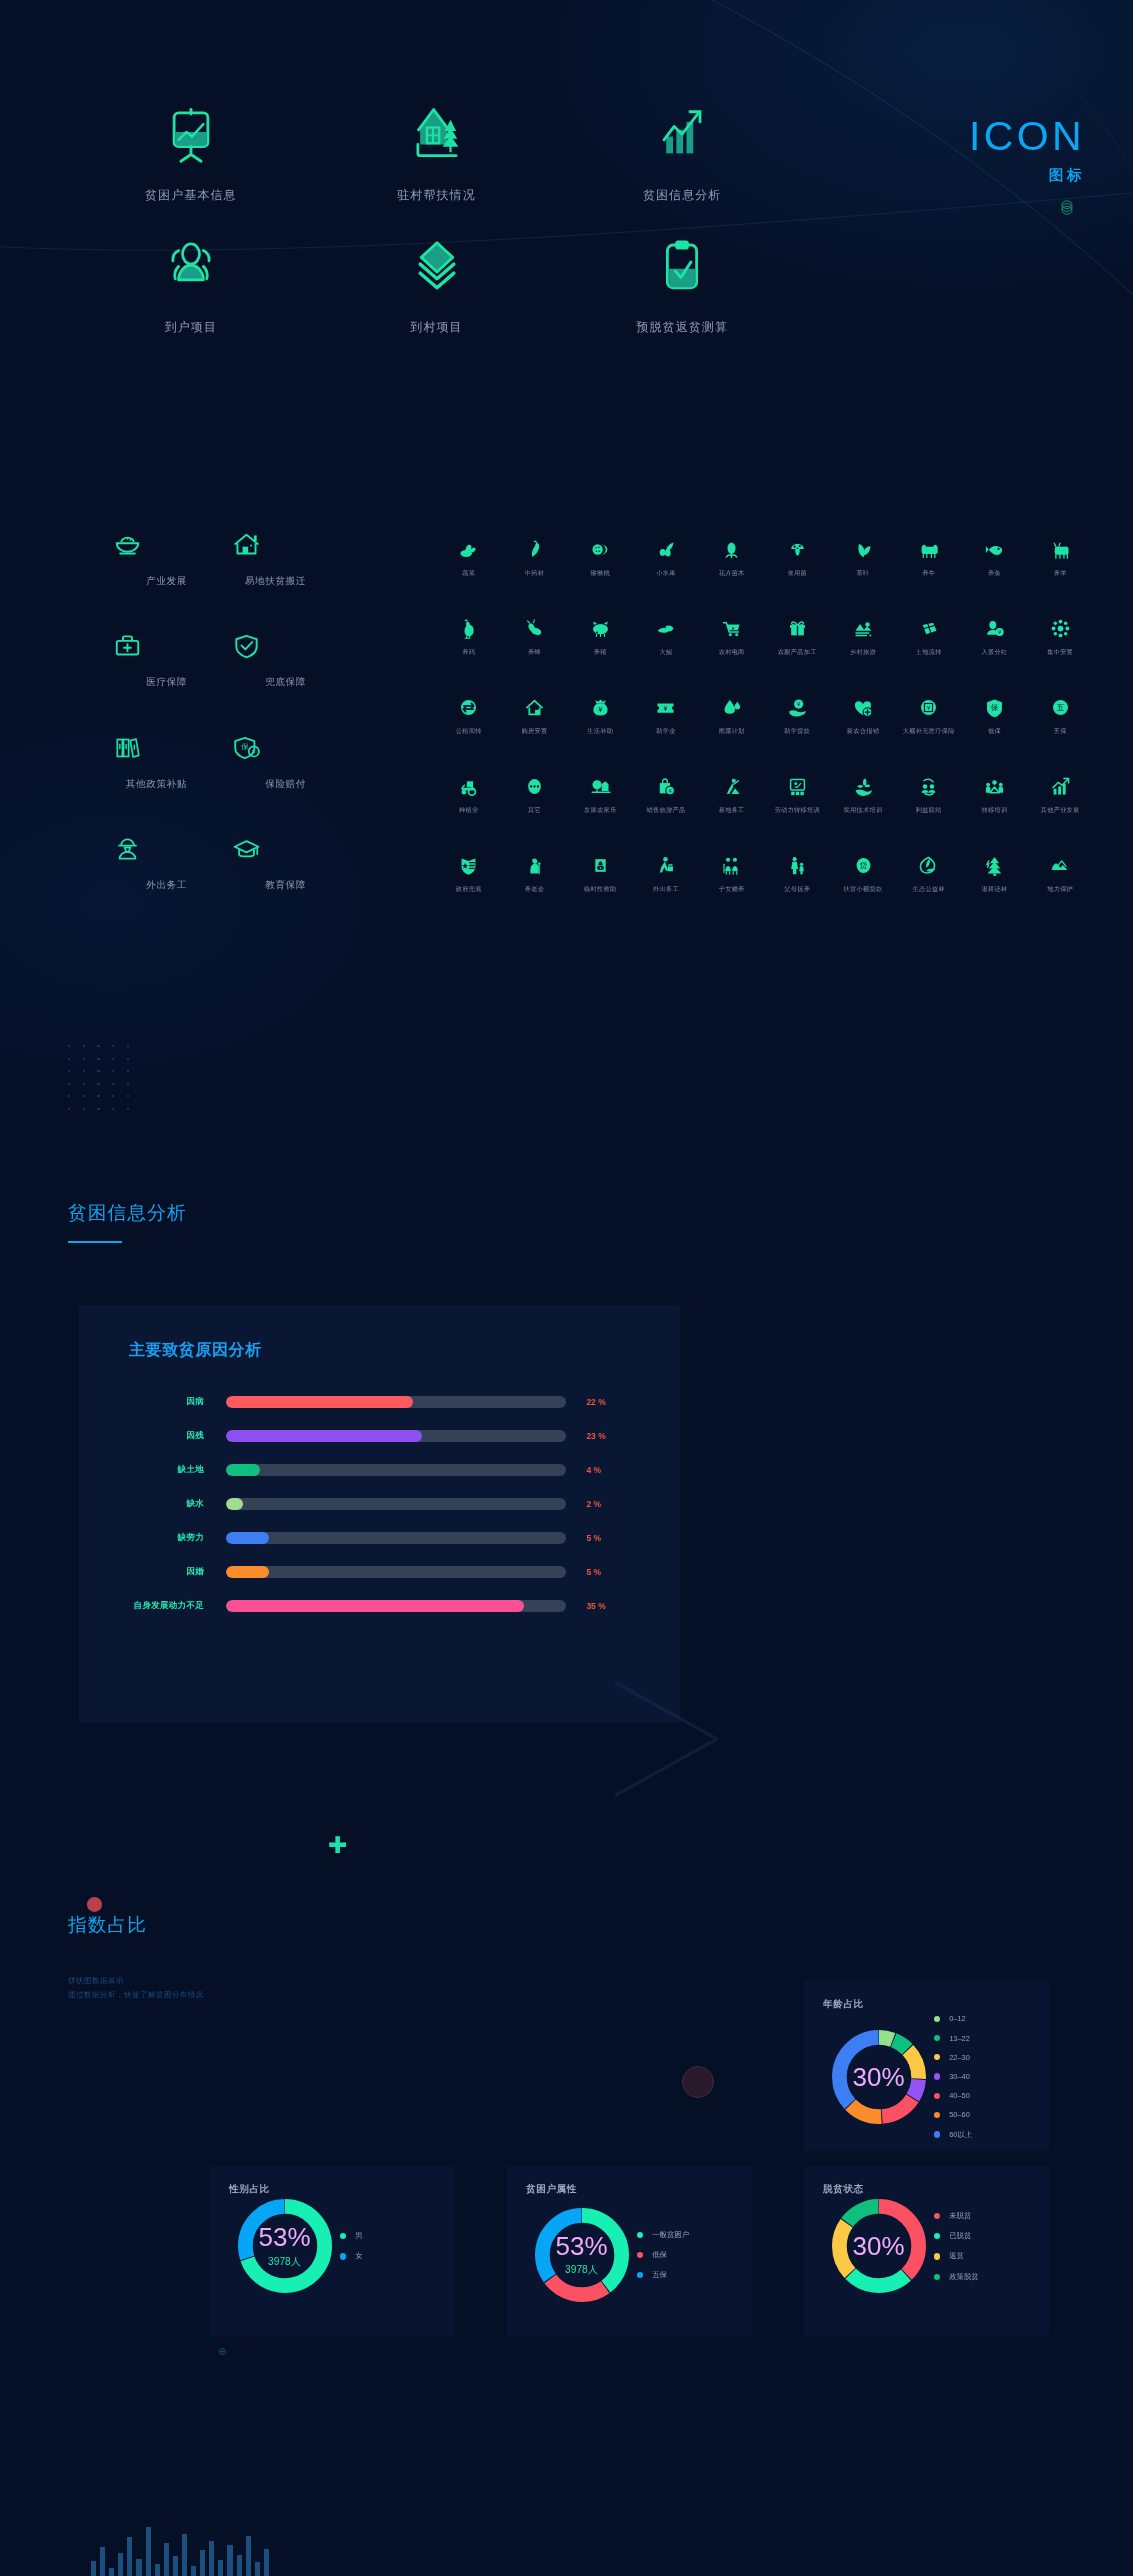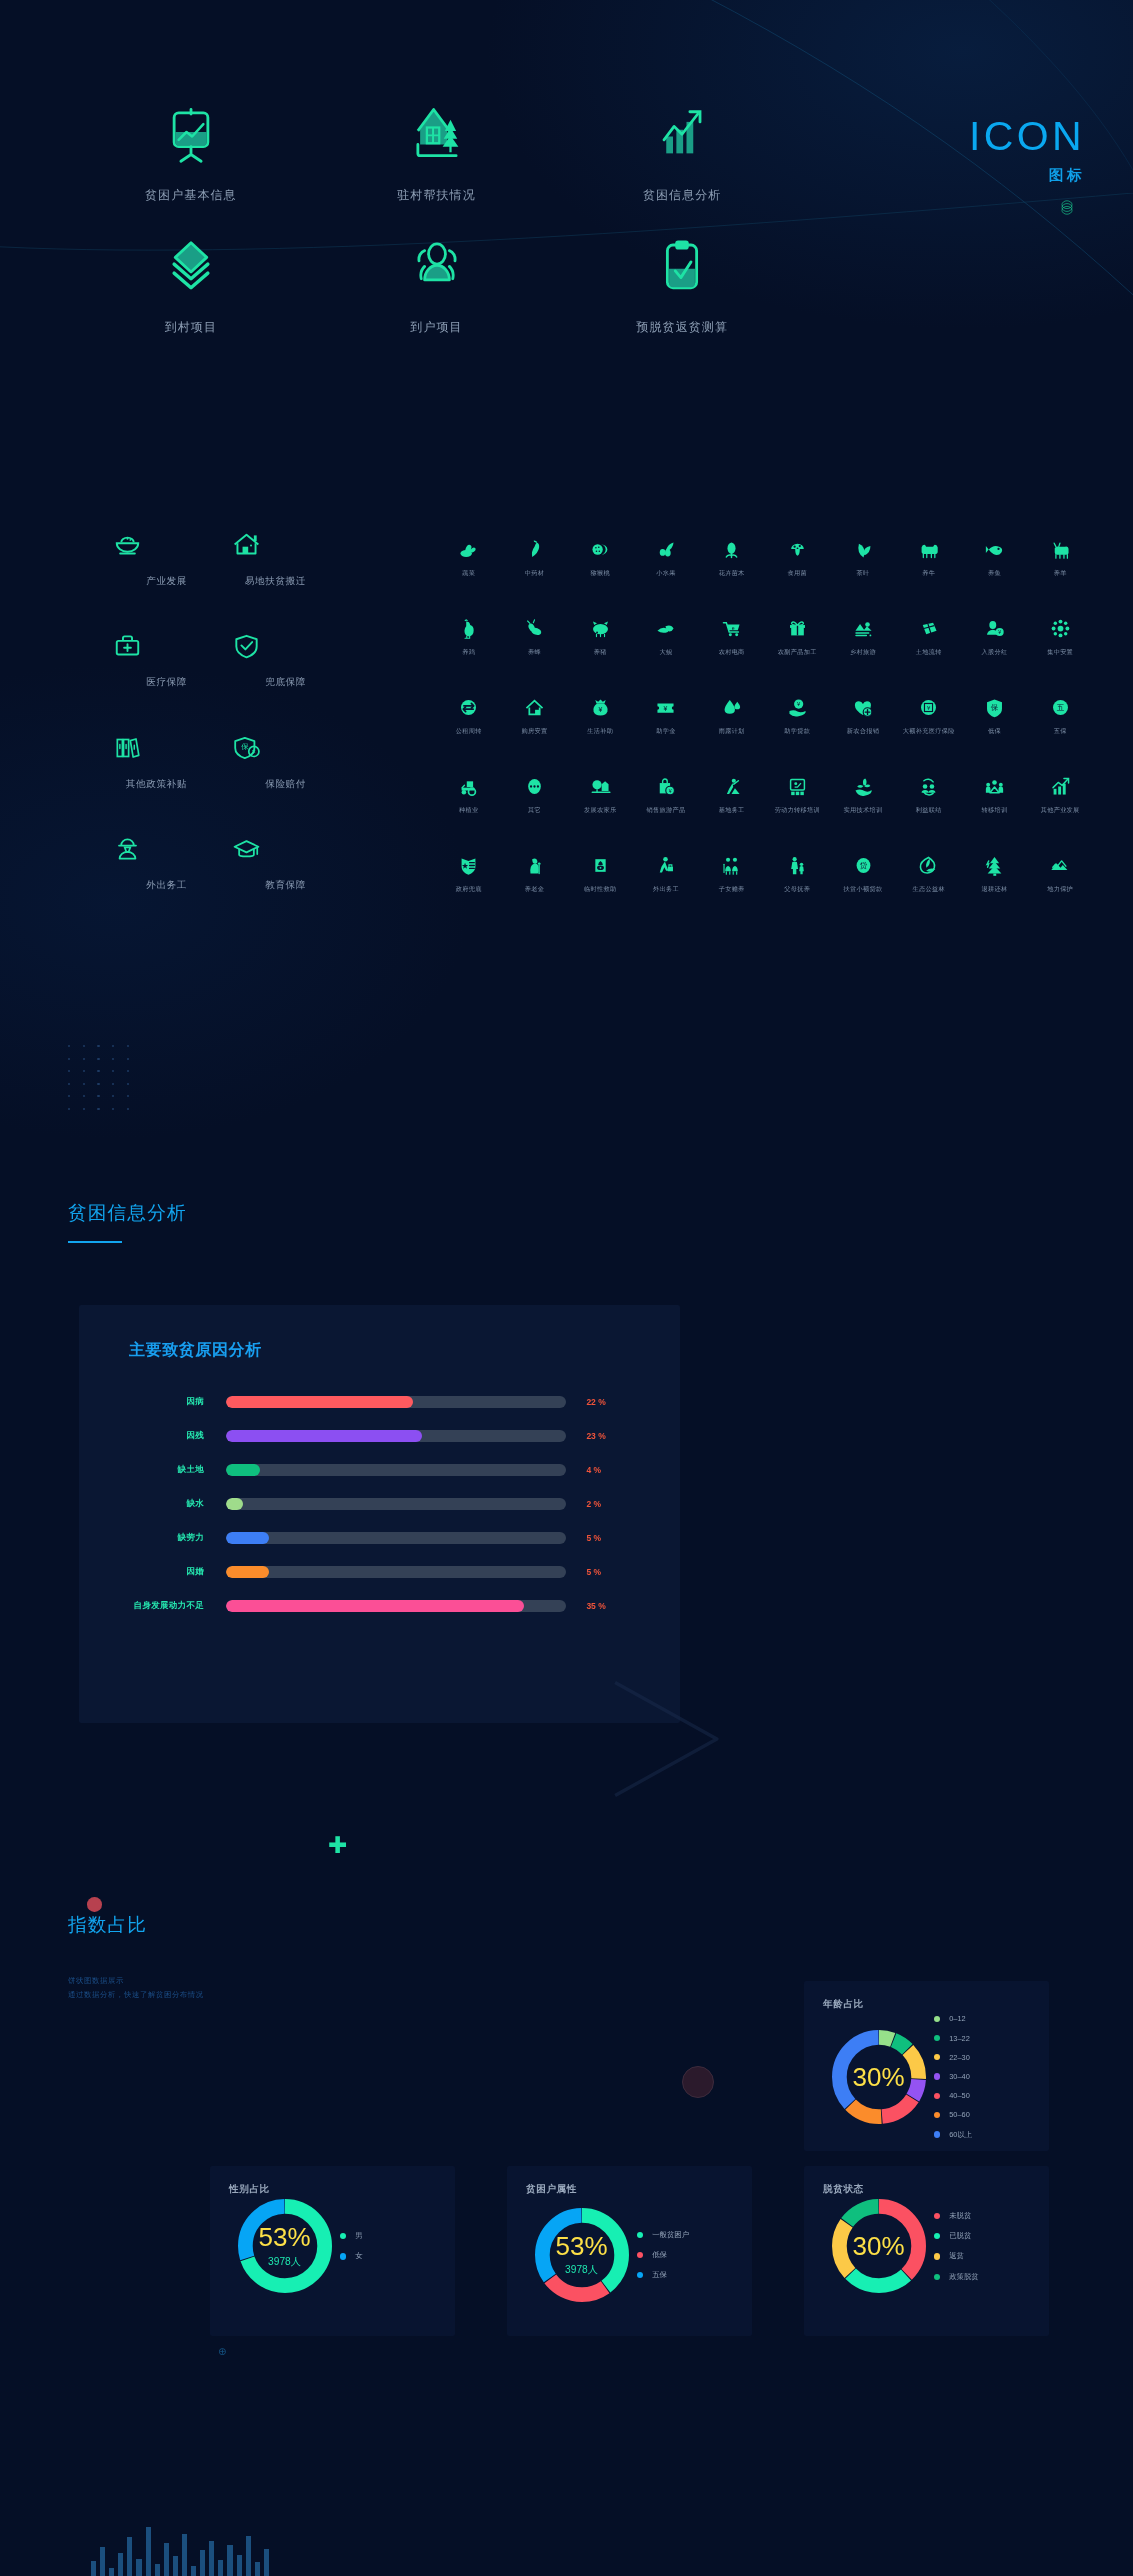--- a/index.html
+++ b/index.html
@@ -247,21 +247,21 @@
   .legend .sw { width: 6.2px; height: 6.2px; border-radius: 50%; display:block;}
   .legend .lt { font-size: 7.4px; color: #93a3b8; white-space: nowrap; }
 
   .donut-wrap { position: relative; }
   .donut-wrap .center {
     position: absolute;
     inset: 0;
     display: flex; flex-direction: column;
     align-items: center; justify-content: center;
   }
-  .donut-wrap .pc { font-size: 26px; color: #fde047; font-weight: 400; line-height: 1; }
+  .donut-wrap .pc { font-size: 26px; color: #f0abfc; font-weight: 400; line-height: 1; }
   .donut-wrap .pn { font-size: 10.2px; color: #1fe8b0; margin-top: 4.5px; }
 
   #card-age    { left: 804px; top: 1981px; width: 245px; height: 170px; }
   #card-gender { left: 210px;  top: 2166px; width: 245px; height: 170px; }
   #card-attr   { left: 507px;  top: 2166px; width: 245px; height: 170px; }
   #card-status { left: 804px; top: 2166px; width: 245px; height: 170px; }
 
   
   .footer-bars {
     position: absolute;
@@ -338,38 +338,38 @@
         </svg>
       </div>
       <div class="cap">贫困信息分析</div>
     </div>
   </div>
 
   <div class="hero-row">
     <div class="hero-cell">
       <div class="glyph">
         <svg width="54" height="59" viewBox="0 0 96 104">
-          <path d="M48,8 L76,34 L48,60 L20,34 Z" fill="#1a9e86" stroke="#1ee3a5" stroke-width="5" stroke-linejoin="round"></path>
-          <path d="M18,46 L48,72 L78,46" fill="none" stroke="#1ee3a5" stroke-width="6" stroke-linecap="round" stroke-linejoin="round"></path>
-          <path d="M18,62 L48,88 L78,62" fill="none" stroke="#1ee3a5" stroke-width="6" stroke-linecap="round" stroke-linejoin="round"></path>
-        </svg>
-      </div>
-      <div class="cap">到村项目</div>
-    </div>
-
-    <div class="hero-cell">
-      <div class="glyph">
-        <svg width="54" height="59" viewBox="0 0 96 104">
           <ellipse cx="48" cy="28" rx="15" ry="18" fill="none" stroke="#1ee3a5" stroke-width="5"></ellipse>
           <path d="M26,74 a22,26 0 0 1 44,0 z" fill="#1a9e86" stroke="#1ee3a5" stroke-width="5" stroke-linejoin="round"></path>
           <path d="M26,22 a14,16 0 0 0 -10,18 M20,72 a20,22 0 0 1 6,-22" fill="none" stroke="#1ee3a5" stroke-width="5" stroke-linecap="round"></path>
           <path d="M70,22 a14,16 0 0 1 10,18 M76,72 a20,22 0 0 0 -6,-22" fill="none" stroke="#1ee3a5" stroke-width="5" stroke-linecap="round"></path>
         </svg>
       </div>
       <div class="cap">到户项目</div>
+    </div>
+
+    <div class="hero-cell">
+      <div class="glyph">
+        <svg width="54" height="59" viewBox="0 0 96 104">
+          <path d="M48,8 L76,34 L48,60 L20,34 Z" fill="#1a9e86" stroke="#1ee3a5" stroke-width="5" stroke-linejoin="round"></path>
+          <path d="M18,46 L48,72 L78,46" fill="none" stroke="#1ee3a5" stroke-width="6" stroke-linecap="round" stroke-linejoin="round"></path>
+          <path d="M18,62 L48,88 L78,62" fill="none" stroke="#1ee3a5" stroke-width="6" stroke-linecap="round" stroke-linejoin="round"></path>
+        </svg>
+      </div>
+      <div class="cap">到村项目</div>
     </div>
 
     <div class="hero-cell">
       <div class="glyph">
         <svg width="54" height="59" viewBox="0 0 96 104">
           <rect x="22" y="12" width="52" height="76" rx="10" fill="none" stroke="#1ee3a5" stroke-width="5"></rect>
           <path d="M25,54 h46 v26 a7,7 0 0 1 -7,7 h-32 a7,7 0 0 1 -7,-7 z" fill="#1a9e86"></path>
           <rect x="36" y="4" width="24" height="16" rx="5" fill="#1ee3a5"></rect>
           <polyline points="36,58 46,70 64,42" fill="none" stroke="#1ee3a5" stroke-width="5" stroke-linecap="round" stroke-linejoin="round"></polyline>
         </svg>

